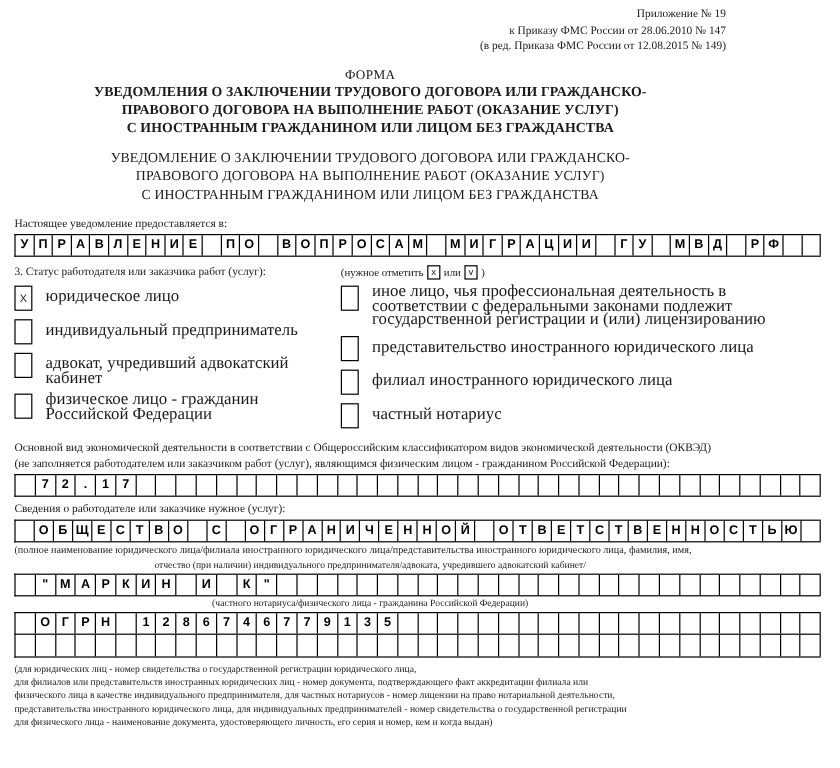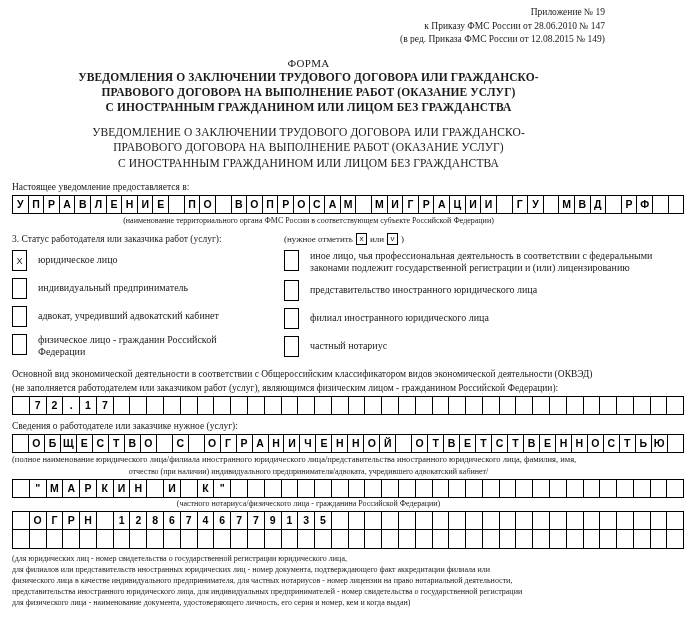--- a/index.html
+++ b/index.html
@@ -152,21 +152,21 @@
     box-sizing: border-box;
     flex: 0 0 auto;
     display: flex;
     align-items: center;
     justify-content: center;
     font-size: 9px;
     font-family: "Liberation Sans", sans-serif;
     background: #fff;
   }
   .opt .otext {
-    font-size: 10px;
+    font-size: 14px;
     line-height: 11.5px;
     margin-left: 11px;
     padding-top: 4px;
   }
   .opt.two .otext { padding-top: 0px; }
 
   .okved-block { margin-top: 4px; }
   .okved-block .lbl { margin-bottom: 1.5px; }
 
   .sect-label {
@@ -250,21 +250,20 @@
         <div class="cell"></div>
         <div class="cell">М</div>
         <div class="cell">В</div>
         <div class="cell">Д</div>
         <div class="cell"></div>
         <div class="cell">Р</div>
         <div class="cell">Ф</div>
         <div class="cell"></div>
         <div class="cell"></div>
       </div>
-    <div class="caption" style="margin-top:1.5px;">(наименование территориального органа ФМС России в соответствующем субъекте Российской Федерации)</div>
   </div>
 
   <div class="status-head">
     <div class="s-title">3. Статус работодателя или заказчика работ (услуг):</div>
     <div class="s-hint">
       <span>(нужное отметить</span>
       <span class="minibox">х</span>
       <span>или</span>
       <span class="minibox">v</span>
       <span>)</span>

